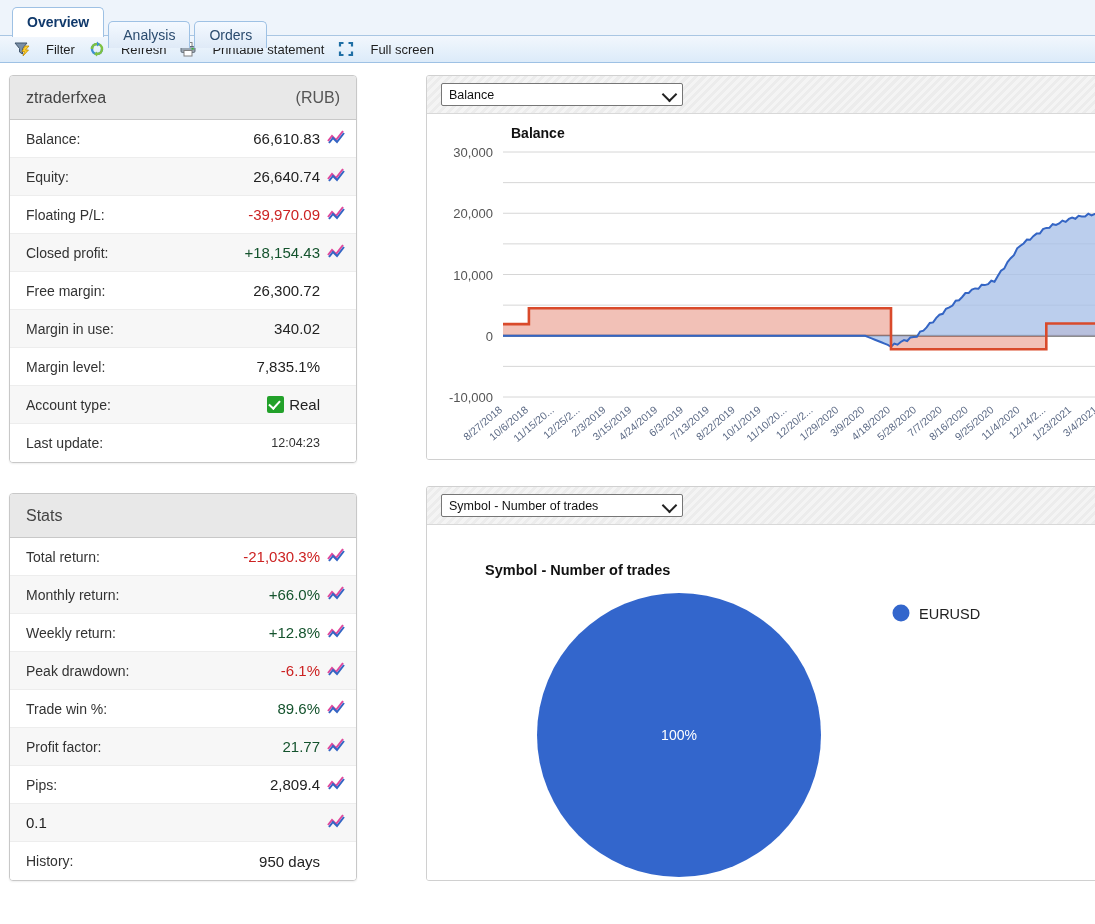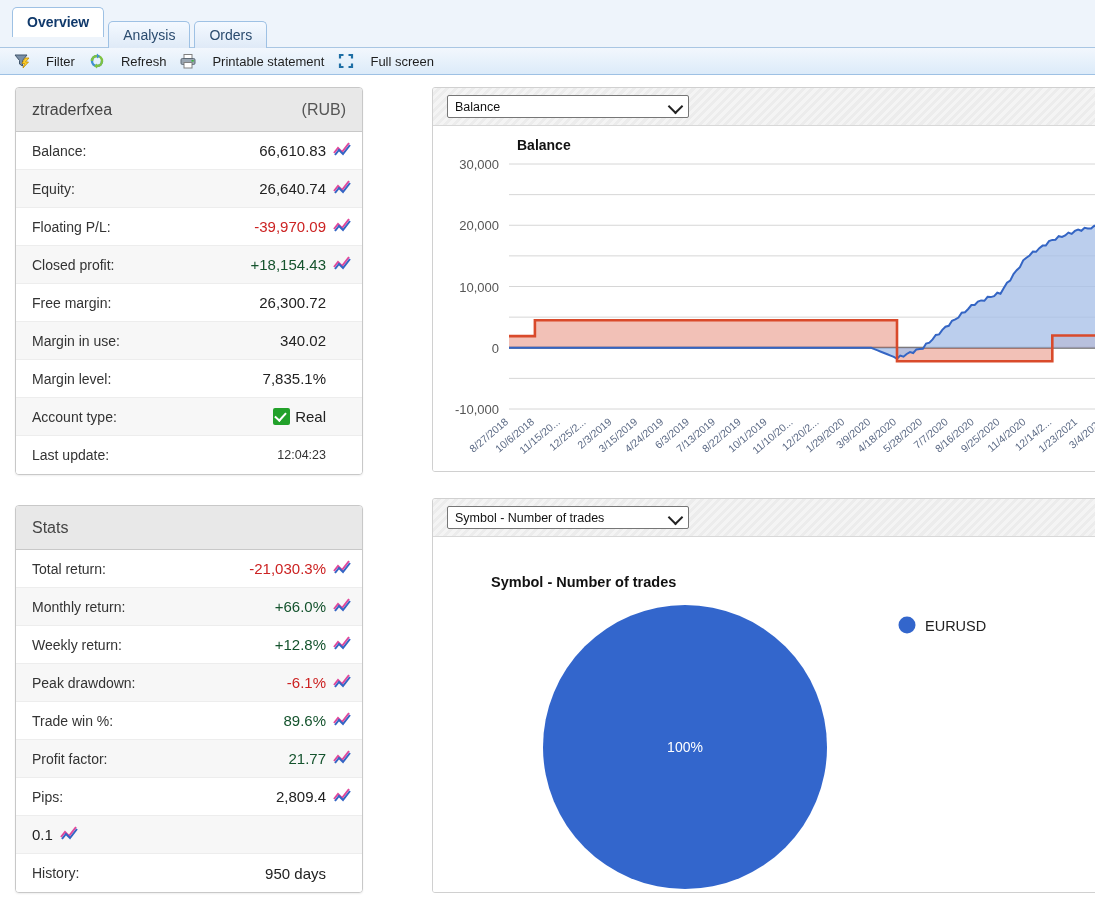--- a/index.html
+++ b/index.html
@@ -13,21 +13,21 @@
     background: #ffffff;
     font-family: "Liberation Sans", sans-serif;
     font-size: 13px;
     color: #333333;
     overflow: hidden;
   }
 
   
   .tabstrip {
     position: relative;
-    height: 48px;
+    height: 36px;
     background: #eef4fb;
     border-bottom: 1px solid #a9c6e3;
     padding-left: 12px;
     box-sizing: border-box;
   }
   .tabstrip .tabs {
     display: flex;
     align-items: flex-end;
     height: 36px;
     gap: 4px;
@@ -74,21 +74,21 @@
     margin-right: 14px;
     font-size: 13px;
     color: #1f1f1f;
     cursor: pointer;
     white-space: nowrap;
   }
   .tbtn .ic { width: 16px; height: 16px; display: block; }
 
   
   .page {
-    padding: 12px 12px 0 15px;
+    padding: 12px 12px 0 9px;
     display: flex;
     gap: 22px;
     box-sizing: border-box;
   }
   .leftcol { width: 348px; flex: 0 0 348px; }
   .rightcol { flex: 1 1 auto; margin-left: 47px; }
 
   
   .panel {
     border: 1px solid #c8c8c8;
@@ -112,20 +112,21 @@
   .panel-head .cur { color: #555555; }
 
   .row {
     display: flex;
     align-items: center;
     height: 38px;
     padding: 0 8px 0 16px;
     border-bottom: 1px solid #ededed;
     box-sizing: border-box;
     background: #ffffff;
+    justify-content: space-between;
   }
   .row:nth-child(even) { background: #f7f7f7; }
   .row:last-child { border-bottom: none; }
   .row .lbl {
     flex: 1 1 auto;
     font-size: 14px;
     color: #333333;
     white-space: nowrap;
   }
   .row .val {

